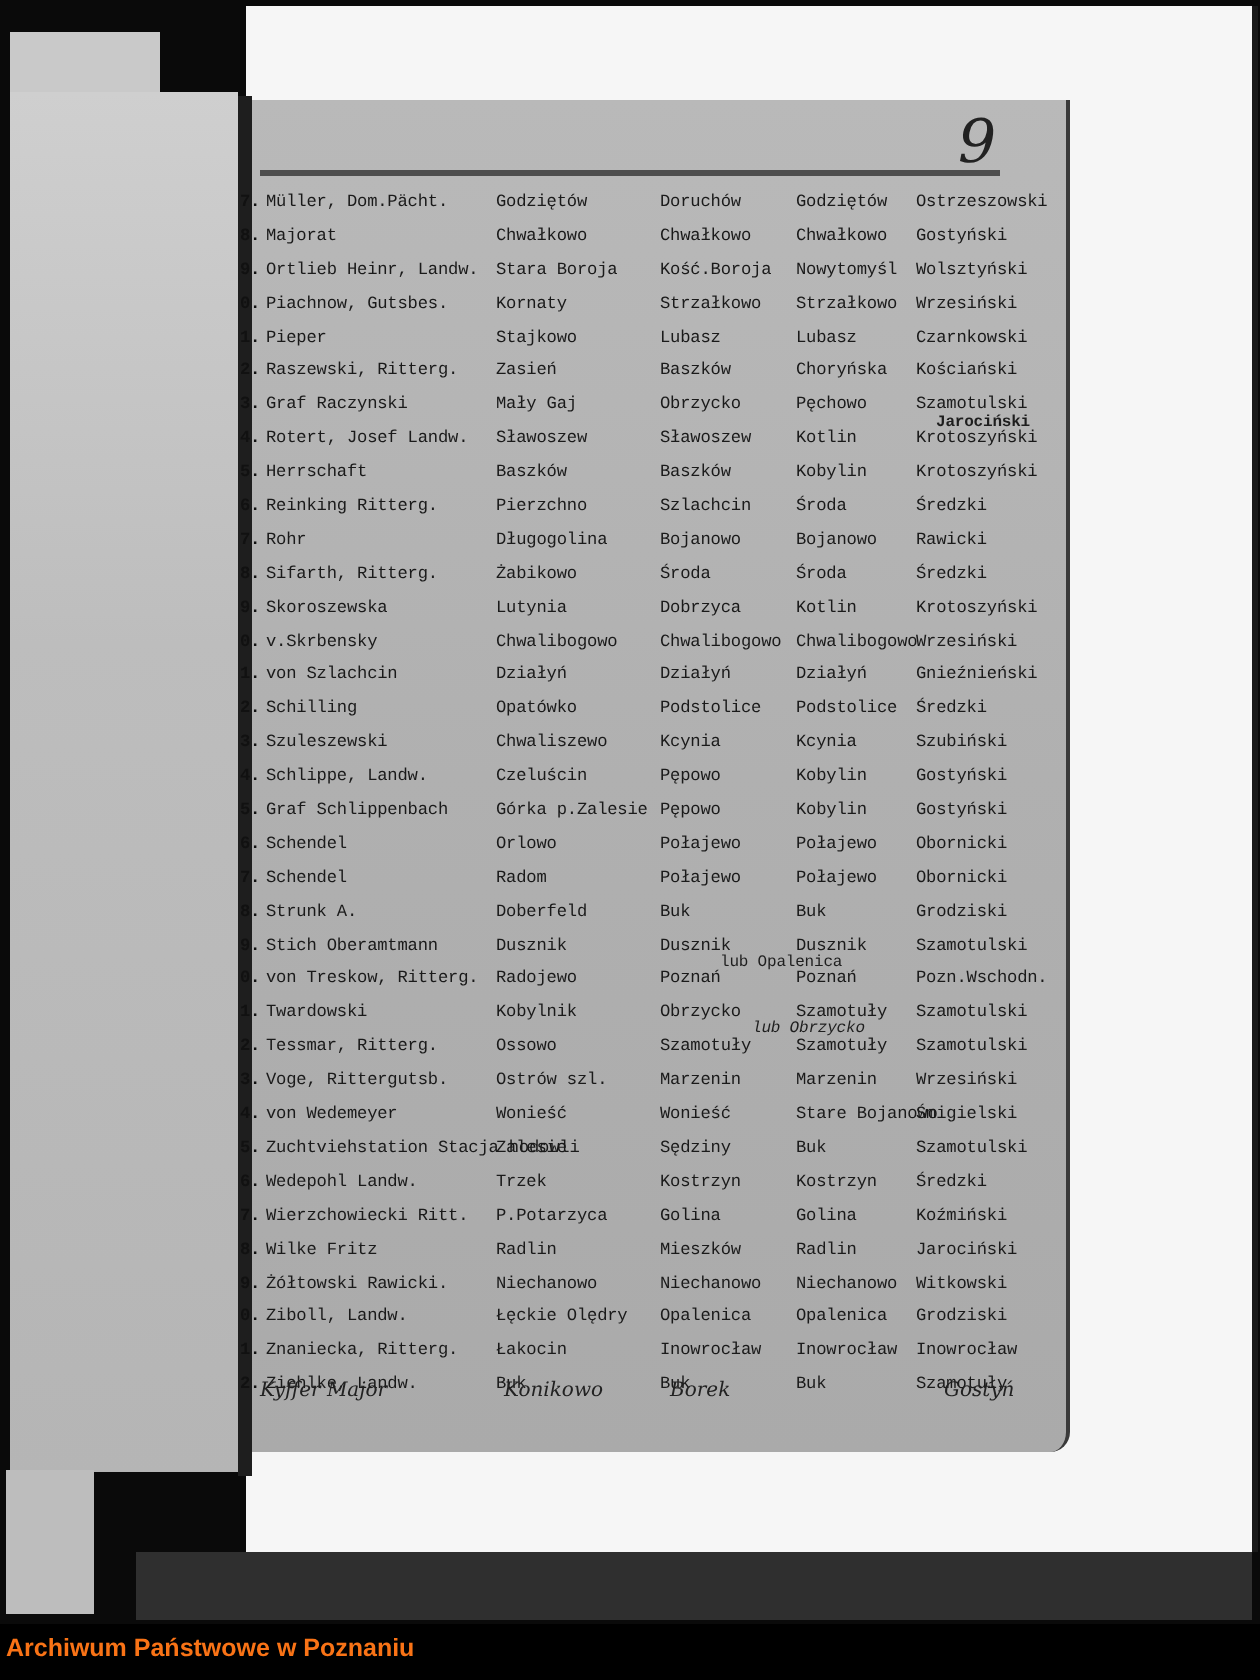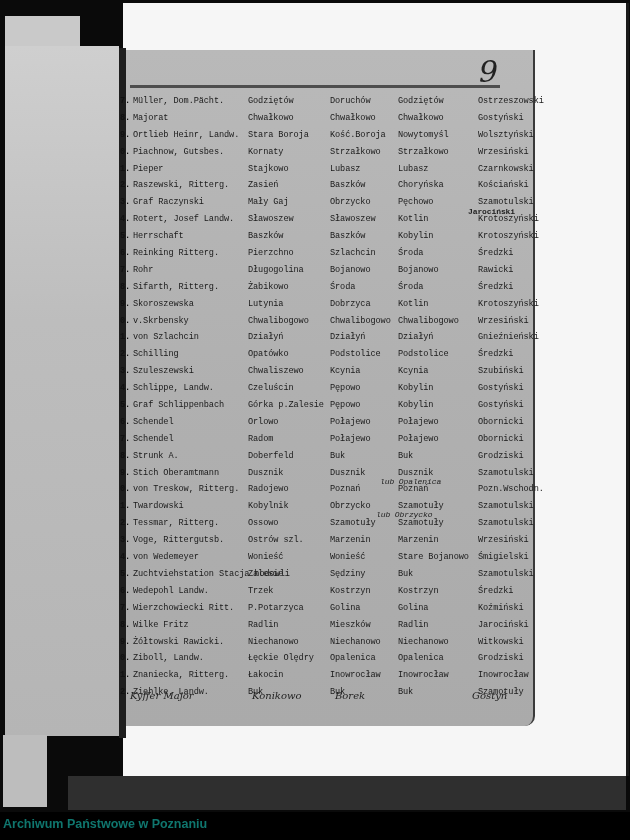--- a/index.html
+++ b/index.html
@@ -31,30 +31,30 @@
     font-size: 30px; color: #222; font-style: italic;
   }
   .rows { position: absolute; left: 128px; top: 94px; width: 400px; }
   .row { position: relative; height: 16.9px; font-size: 8.6px; color: #1a1a1a; letter-spacing: -0.1px; white-space: nowrap; }
   .row span { position: absolute; top: 2px; }
   .c-num { left: -8px; color: #111; font-weight: bold; }
   .c-name { left: 5px; }
   .c-a { left: 120px; }
   .c-b { left: 202px; }
   .c-c { left: 270px; }
-  .c-d { left: 330px; margin-left: 20px; }
+  .c-d { left: 330px; }
   .note { position: absolute; font-size: 8px; color: #1e1e1e; }
   .sig-row { position: absolute; left: 130px; top: 690px; width: 400px; height: 20px; }
   .sig {
     position: absolute; font-family: "DejaVu Serif", serif; font-style: italic;
     font-size: 10px; color: #222;
   }
   .footer {
     position: absolute; left: 3px; top: 817px; font-family: "Liberation Sans", sans-serif;
-    font-weight: bold; font-size: 12.5px; color: #0f766e;
+    font-weight: bold; font-size: 12.5px; color: #f97316;
   }
 </style>
 </head>
 <body>
 
 <div class="scan"></div>
 <div class="left-strip-top"></div>
 <div class="left-sheet"></div>
 <div class="left-sheet-bottom"></div>
 <div class="white-paper"></div>
@@ -243,21 +243,21 @@
       <span class="c-c">Buk</span>
       <span class="c-d">Grodziski</span>
     </div>
     <div class="row">
       <span class="c-num">9.</span>
       <span class="c-name">Stich Oberamtmann</span>
       <span class="c-a">Dusznik</span>
       <span class="c-b">Dusznik</span>
       <span class="c-c">Dusznik</span>
       <span class="c-d">Szamotulski</span>
-      <span class="note" style="left: 252px; top: 11px; font-style: italic;">lub Opalenica</span>
+      <span class="note" style="left: 232px; top: 11px;">lub Opalenica</span>
     </div>
     <div class="row">
       <span class="c-num">0.</span>
       <span class="c-name">von Treskow, Ritterg.</span>
       <span class="c-a">Radojewo</span>
       <span class="c-b">Poznań</span>
       <span class="c-c">Poznań</span>
       <span class="c-d">Pozn.Wschodn.</span>
     </div>
     <div class="row">

